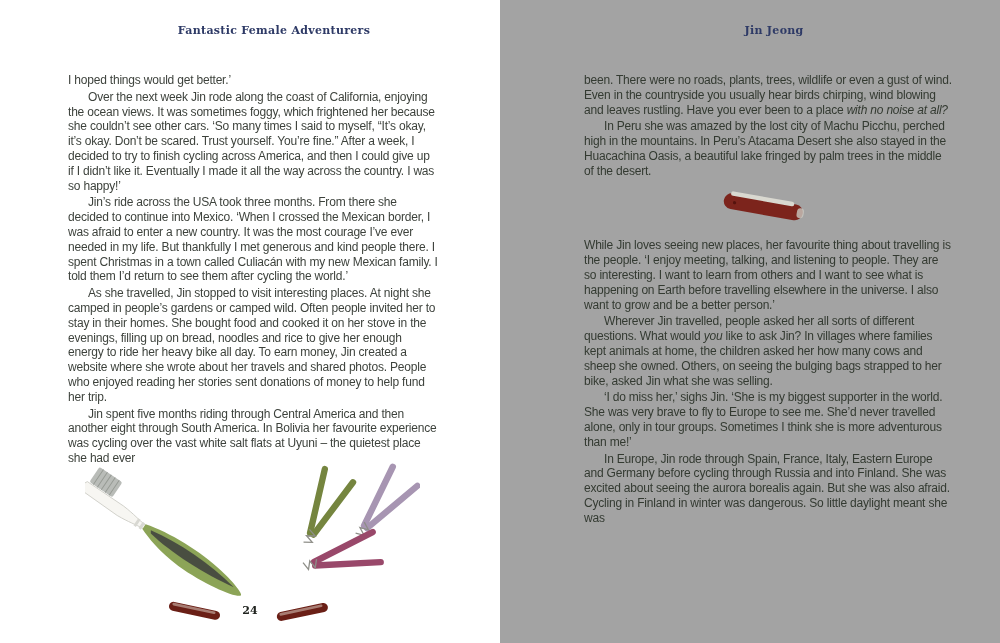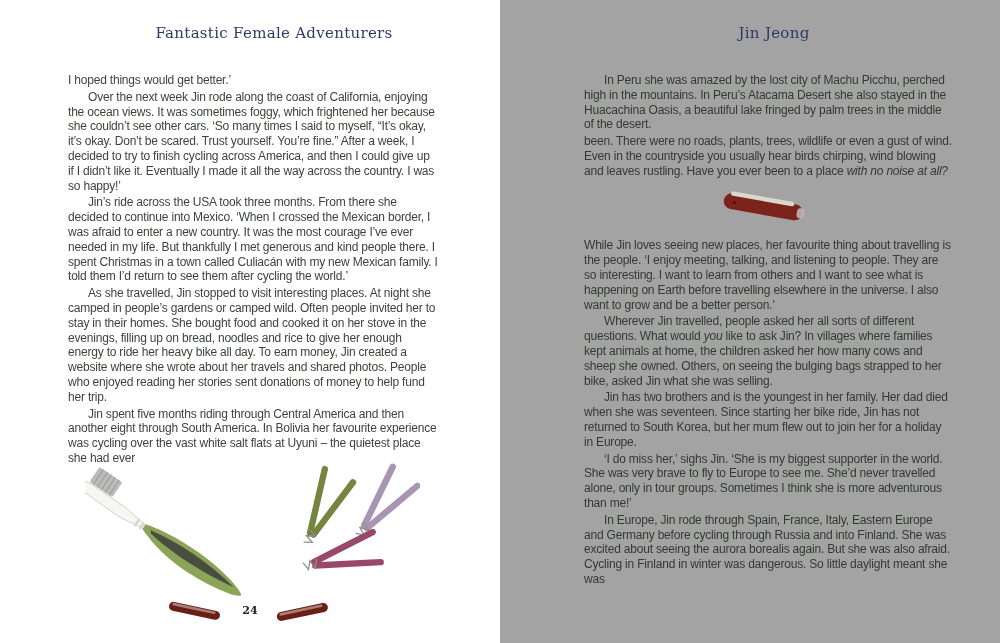--- a/index.html
+++ b/index.html
@@ -3,21 +3,21 @@
 <meta charset="utf-8">
 <style>
   html,body{margin:0;padding:0;background:#e8e8e8;}
   .spread{position:relative;width:1000px;height:643px;overflow:hidden;
           font-family:"Liberation Sans",sans-serif;}
   .page{position:absolute;top:0;height:643px;width:500px;}
   .page.left{left:0;background:#ffffff;}
   .page.right{left:500px;background:#a3a3a3;}
 
   .running-head{position:absolute;top:24px;left:0;right:0;text-align:center;
-    font-family:"DejaVu Serif",serif;font-weight:normal;font-size:15px;
+    font-family:"DejaVu Serif",serif;font-weight:bold;font-size:11px;
     letter-spacing:.3px;color:#2e3a66;padding-left:48px;}
 
   .body-text{position:absolute;top:71px;font-size:12px;line-height:14.8px;
     letter-spacing:-.2px;color:#3d423c;}
   .page.left .body-text{left:66px;width:374px;}
   .page.right .body-text{left:82px;width:372px;color:#333a31;}
 
   .para{margin:2px;}
   .para.indent{text-indent:20px;}
   .ital{font-style:italic;}
@@ -117,36 +117,35 @@
           </svg>
       </span>
     </div>
   </section>
 
   <section class="page right">
     <div class="running-head">Jin Jeong</div>
 
     <div class="body-text">
       <div id="right-body-top">
+          <p class="para"><span>been. There were no roads, plants, trees, wildlife or even a gust of wind. Even in the countryside you usually hear birds chirping, wind blowing and leaves rustling. Have you ever been to a place </span><span class="ital">with no noise at all?</span></p>
           <p class="para indent"><span>In Peru she was amazed by the lost city of Machu Picchu, perched high in the mountains. In Peru’s Atacama Desert she also stayed in the Huacachina Oasis, a beautiful lake fringed by palm trees in the middle of the desert.</span></p>
-          <p class="para"><span>been. There were no roads, plants, trees, wildlife or even a gust of wind. Even in the countryside you usually hear birds chirping, wind blowing and leaves rustling. Have you ever been to a place </span><span class="ital">with no noise at all?</span></p>
         </div>
       <div class="knife-wrap">
         <svg width="96" height="42" viewBox="0 0 96 42">
           <g transform="translate(6,4) rotate(10)">
             <rect x="0" y="4" width="80" height="16" rx="8" fill="#7c241c"></rect>
             <rect x="6" y="2" width="64" height="4.5" rx="2.2" fill="#d9d8d0"></rect>
             <rect x="74" y="7" width="7" height="10" rx="3.5" fill="#c9c8c0" opacity="0.8"></rect>
             <circle cx="11" cy="13" r="1.6" fill="#55130e"></circle>
           </g>
         </svg>
       </div>
       <div id="right-body-bottom">
           <p class="para"><span>While Jin loves seeing new places, her favourite thing about travelling is the people. ‘I enjoy meeting, talking, and listening to people. They are so interesting. I want to learn from others and I want to see what is happening on Earth before travelling elsewhere in the universe. I also want to grow and be a better person.’</span></p>
           <p class="para indent"><span>Wherever Jin travelled, people asked her all sorts of different questions. What would </span><span class="ital">you</span><span> like to ask Jin? In villages where families kept animals at home, the children asked her how many cows and sheep she owned. Others, on seeing the bulging bags strapped to her bike, asked Jin what she was selling.</span></p>
-          <p class="para indent"><span>Jin has two brothers and is the youngest in her family. Her dad died when she was seventeen. Since starting her bike ride, Jin has not returned to South Korea, but her mum flew out to join her for a holiday in Europe.</span></p>
           <p class="para indent"><span>‘I do miss her,’ sighs Jin. ‘She is my biggest supporter in the world. She was very brave to fly to Europe to see me. She’d never travelled alone, only in tour groups. Sometimes I think she is more adventurous than me!’</span></p>
           <p class="para indent"><span>In Europe, Jin rode through Spain, France, Italy, Eastern Europe and Germany before cycling through Russia and into Finland. She was excited about seeing the aurora borealis again. But she was also afraid. Cycling in Finland in winter was dangerous. So little daylight meant she was</span></p>
         </div>
     </div>
 
   </section>
 </div>
 
 </body></html>

